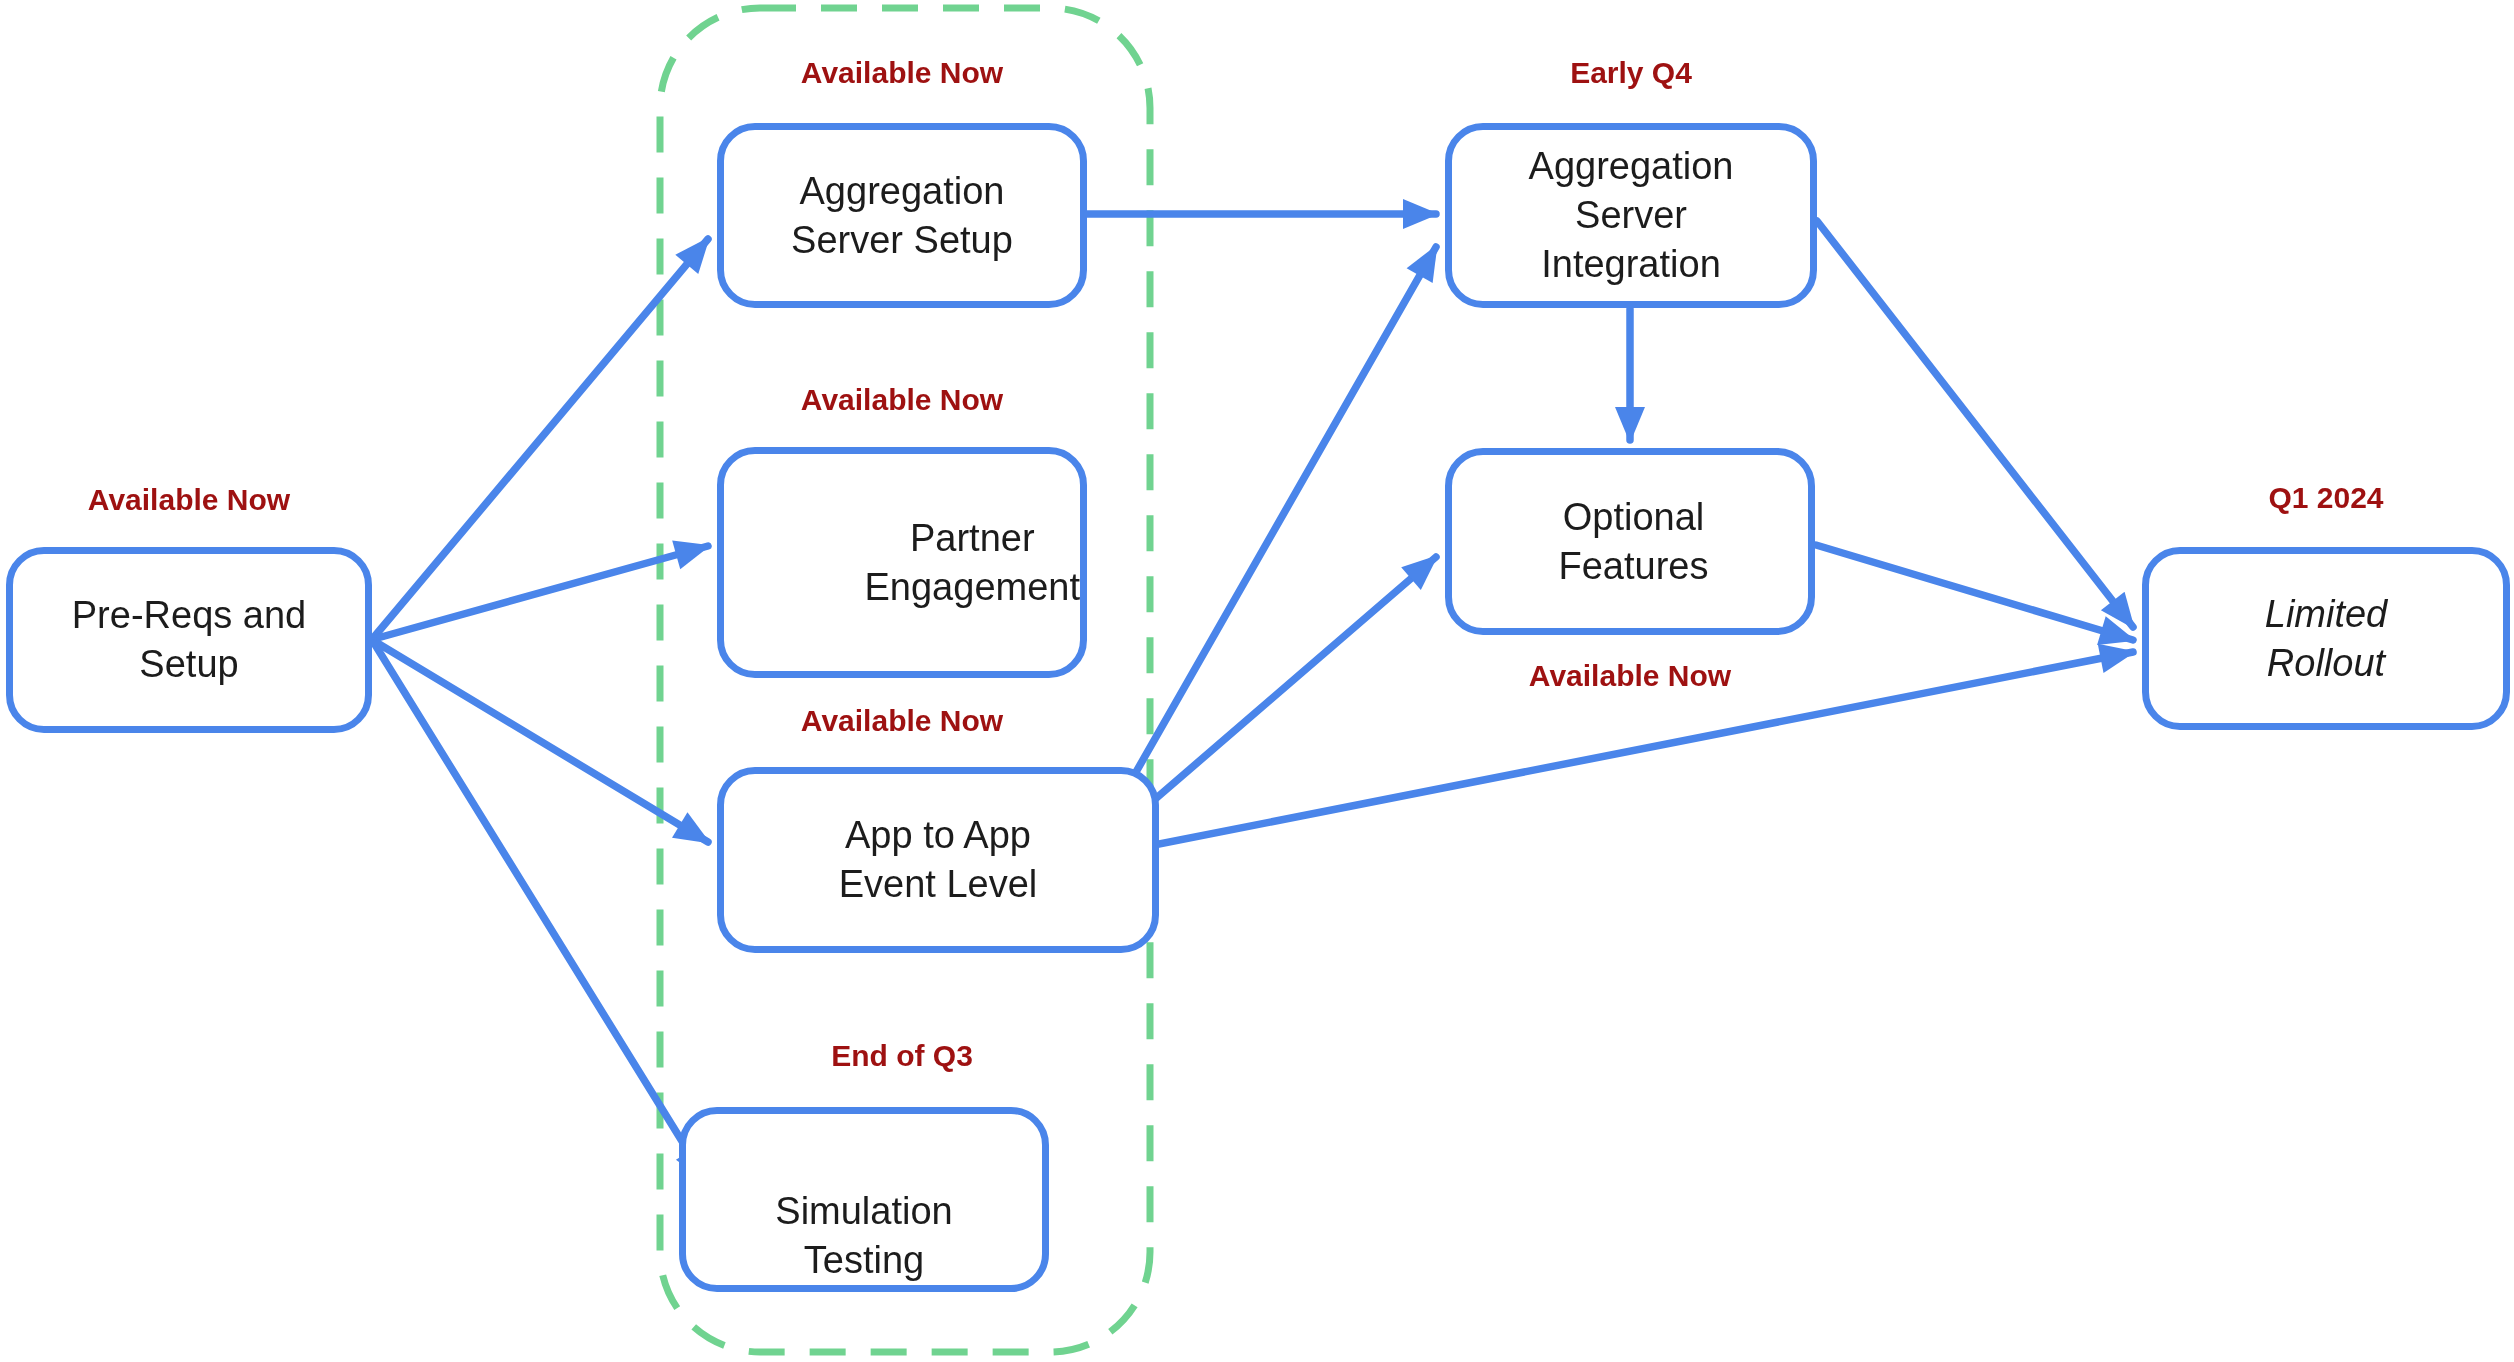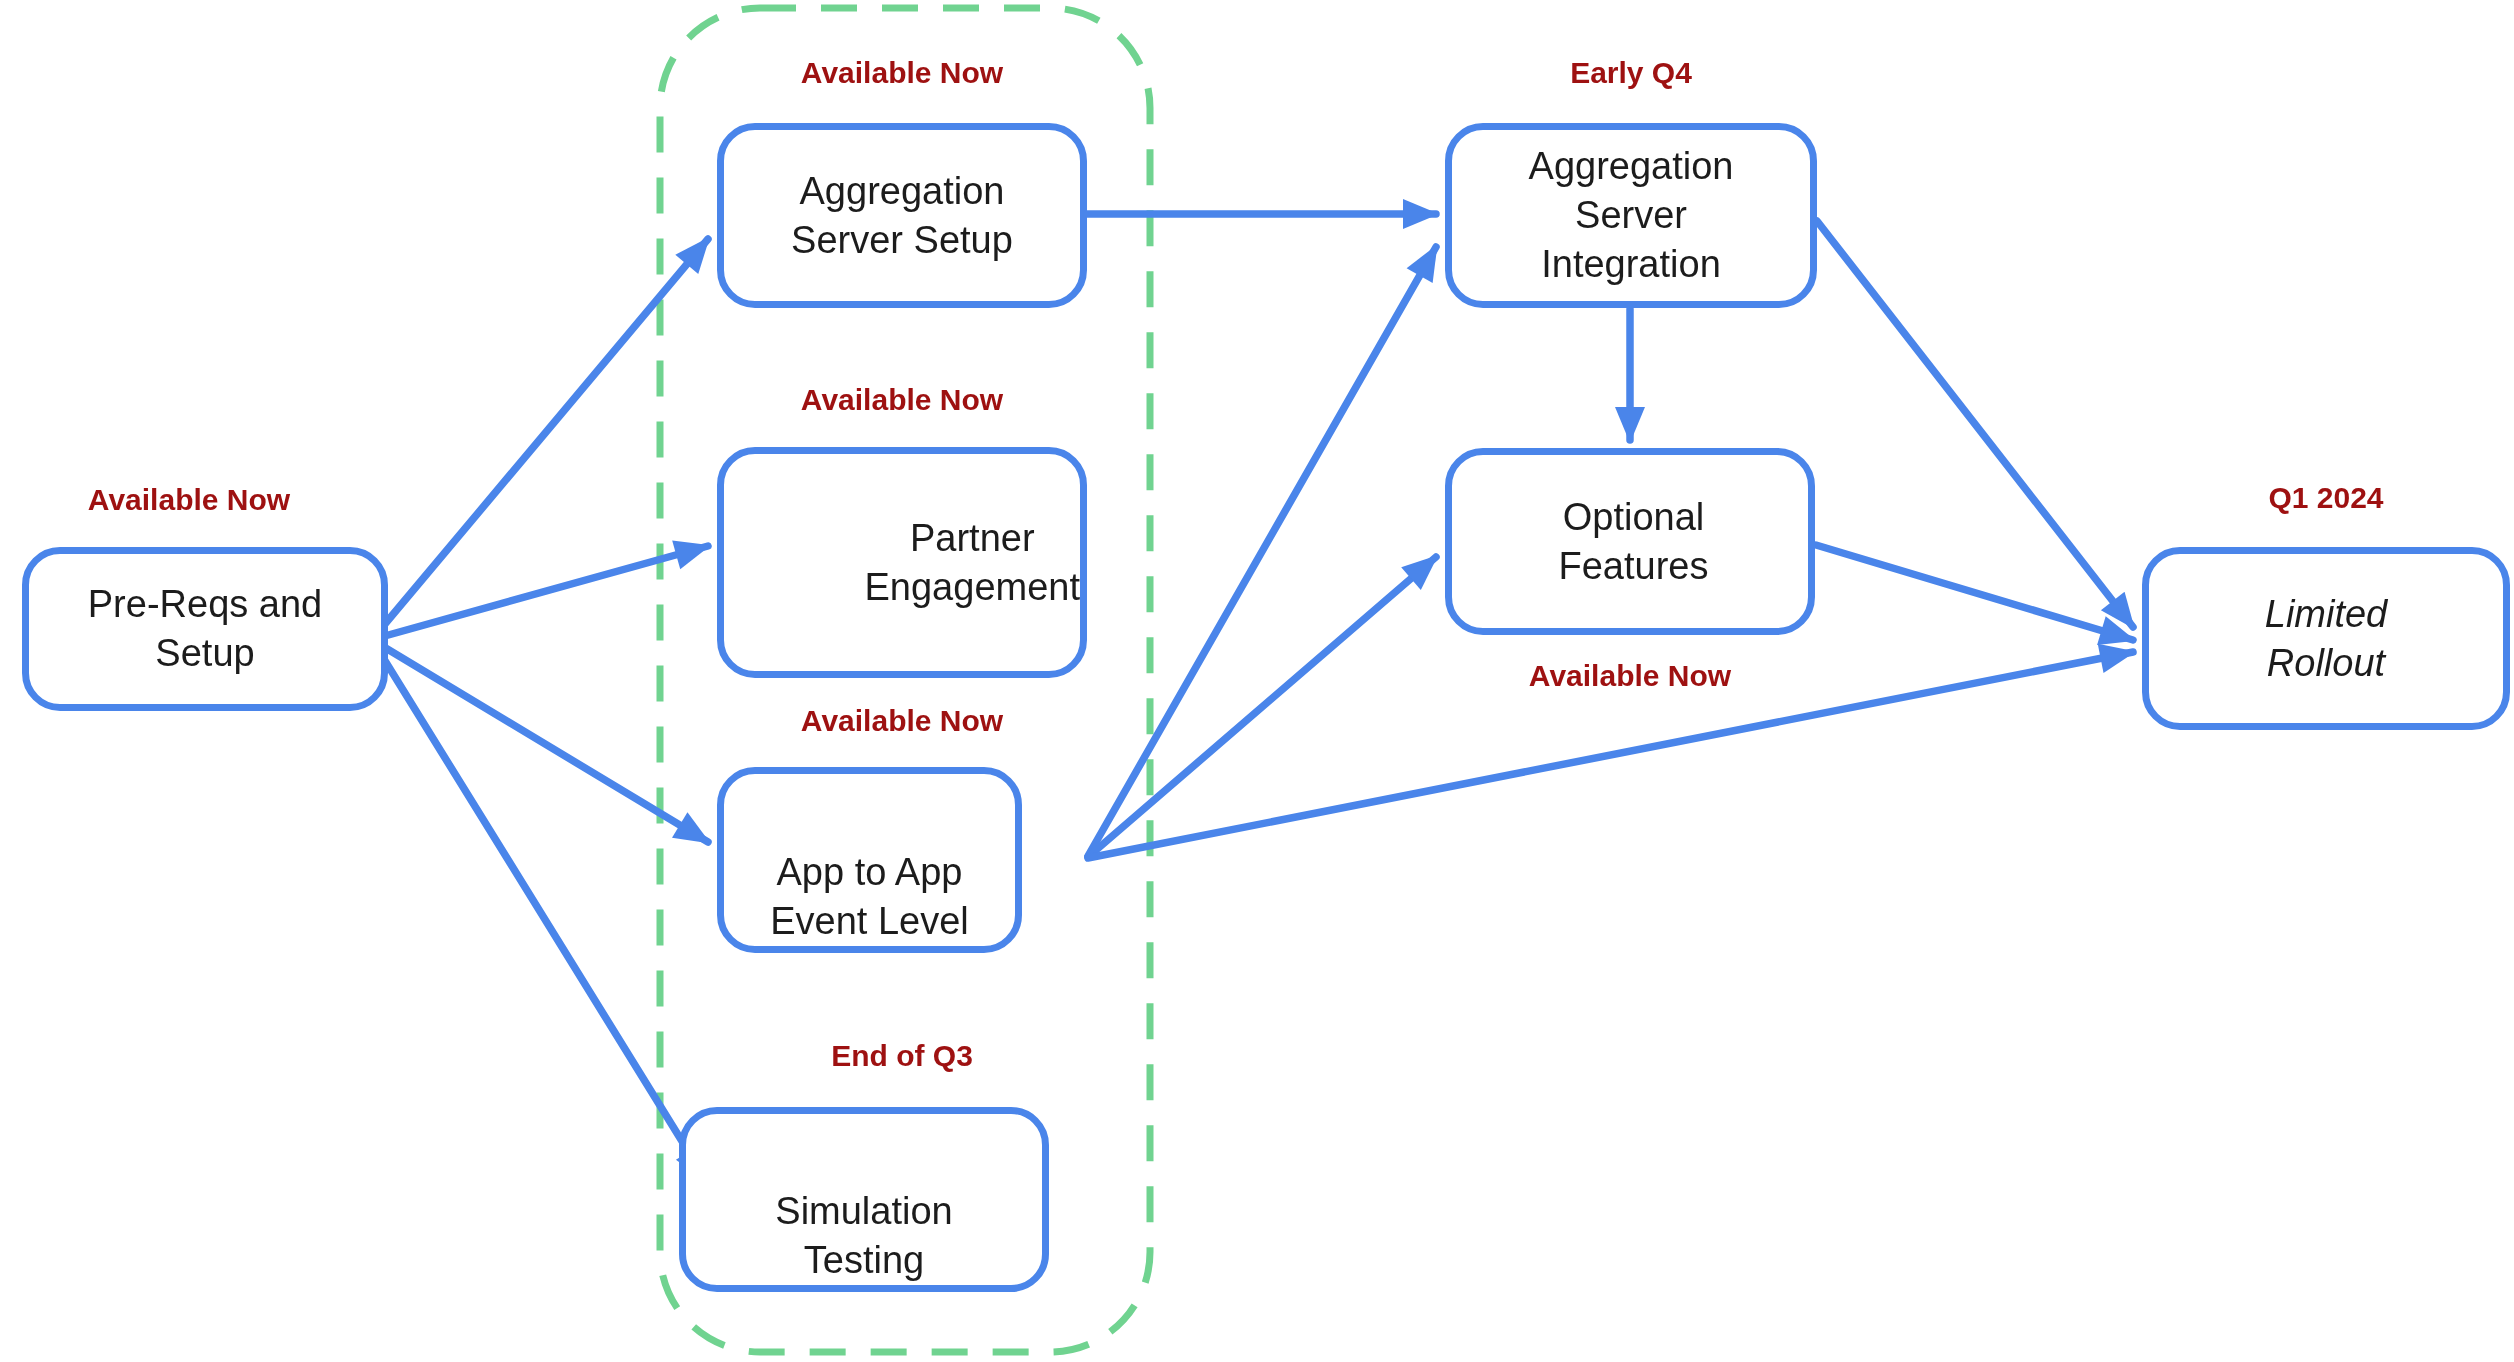--- a/index.html
+++ b/index.html
@@ -36,24 +36,24 @@
     white-space:pre-line;
   }
   .status{
     position:absolute;
     transform:translateX(-50%);
     color:var(--status-text);
     font-size:30px;line-height:36px;font-weight:700;
     white-space:nowrap;
     text-align:center;
   }
-  .n-prereqs {left:6px;   top:547px;  width:366px;height:164px;margin-left:16px;}
+  .n-prereqs {left:6px;   top:547px;  width:366px;height:186px;}
   .n-agg-setup {left:717px; top:123px;  width:370px;height:185px;}
   .n-partner {left:717px; top:447px;  width:370px;height:231px;justify-content:flex-end;}
-  .n-app {left:717px; top:767px;  width:305px;height:186px;align-items:flex-end;}
+  .n-app {left:717px; top:767px;  width:442px;height:186px;}
   .n-sim {left:679px; top:1107px; width:370px;height:185px;align-items:flex-end;}
   .n-agg-int {left:1445px;top:123px;  width:372px;height:185px;}
   .n-optional {left:1445px;top:448px;  width:370px;height:187px;padding-left:7px;}
   .n-rollout {left:2142px;top:547px;  width:368px;height:183px;font-style:italic;}
   .s-prereqs {left:189px; top:482px;}
   .s-agg-setup {left:902px; top:55px;}
   .s-partner {left:902px; top:382px;}
   .s-app {left:902px; top:703px;}
   .s-sim {left:902px; top:1038px;}
   .s-agg-int {left:1631px;top:55px;text-align:right;}

